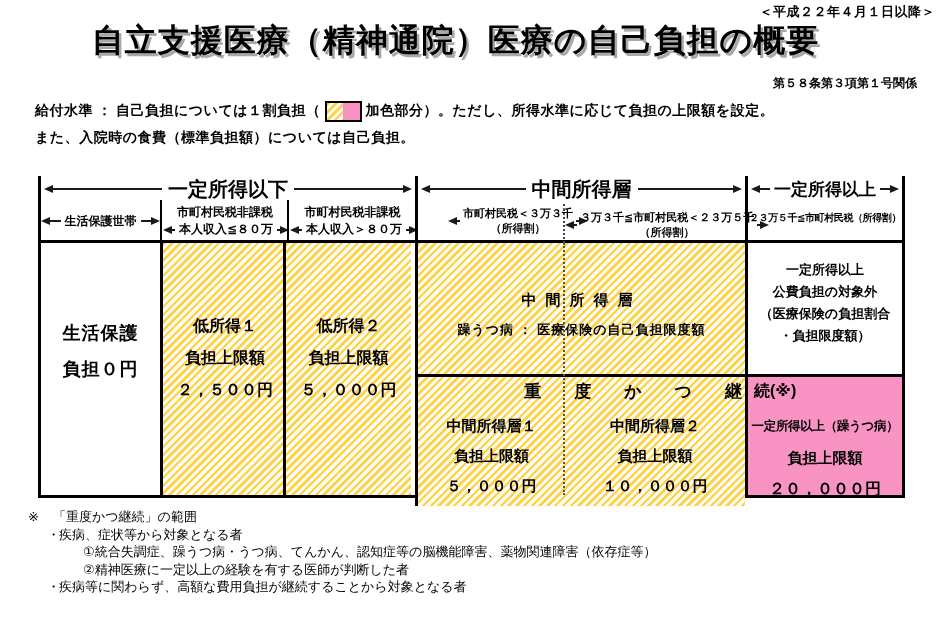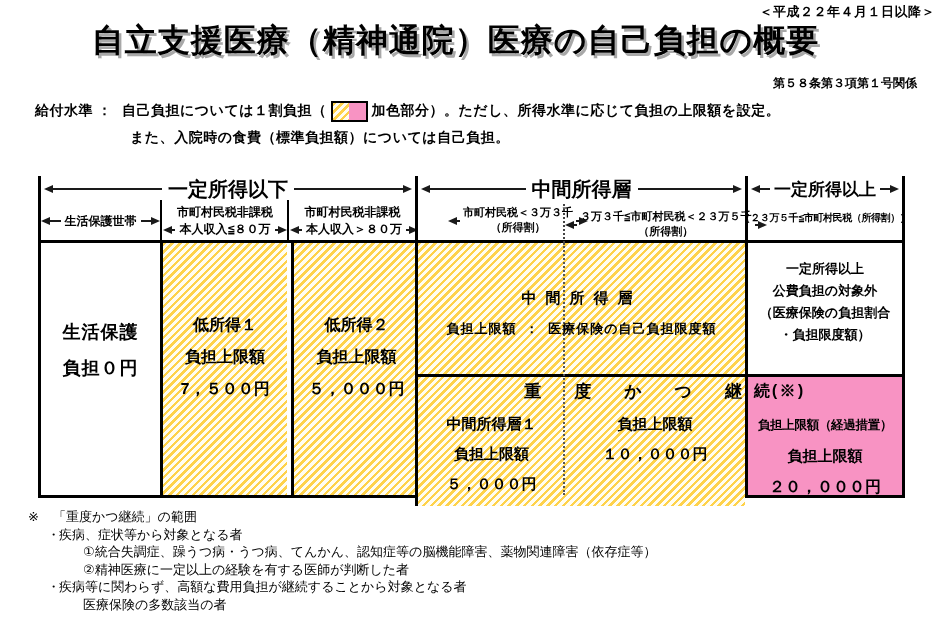--- a/index.html
+++ b/index.html
@@ -13,33 +13,33 @@
   .date-note { position:absolute; top:3px; right:6px; font-size:13px; font-weight:bold; letter-spacing:0.5px; }
   .main-title {
     position:absolute; top:19px; left:0; width:100%; text-align:center; padding-right:30px;
     font-size:32px; font-weight:bold; letter-spacing:1px;
     text-shadow: 2.5px 2.5px 0 #a8a8a8;
   }
   .law-ref { position:absolute; top:75px; right:24px; font-size:12px; font-weight:bold; }
 
   .benefit { position:absolute; top:100px; left:35px; font-size:14px; font-weight:bold; letter-spacing:0.5px; }
   .b1 { display:flex; align-items:center; height:22px; }
-  .b1-label { margin-right:10px; }
+  .b1-label { margin-right:4px; }
   .swatch { display:flex; width:37px; height:21px; border:2px solid #000; margin:0 4px; }
   .sw-half { flex:1; }
-  .b2 { margin-top:7px; margin-left:95px; }
+  .b2 { margin-top:7px; }
 
   .hatch {
     background: repeating-linear-gradient(135deg, #FFD24A 0, #FFD24A 2.5px, #FFFDF2 2.5px, #FFFDF2 5.5px);
   }
   .pinkbg { background:#F893C3; }
 
   .table-wrap {
     position:absolute; left:38px; top:176px; width:867px; height:322px;
-    border:3px solid #000; border-top:none;font-family:Liberation Mono, monospace;
+    border:3px solid #000; border-top:none;
   }
   .hdr { position:relative; height:67px; border-bottom:3px solid #000; background:#fff; }
   .gspan { position:absolute; top:0; height:26px; display:flex; align-items:center; padding:0 3px; }
   .g1 { left:0;   width:374px; }
   .g2 { left:377px; width:327px; }
   .g3 { left:707px; width:154px; }
   .g-label { font-weight:bold; font-size:20px; padding:0 6px; white-space:nowrap; }
   .g3 .g-label { font-size:17px; padding:0 4px; }
 
   .sspan { position:absolute; top:26px; height:38px; }
@@ -65,21 +65,21 @@
   .hv-c { left:374px; top:0; width:3px; height:67px; }
   .hv-d { left:704px; top:0; width:3px; height:67px; }
   .hv-dot { position:absolute; left:522px; top:28px; height:39px; width:0; border-left:2px dotted #444; }
 
   .tbody { position:relative; height:252px; }
   .cell { position:absolute; display:flex; flex-direction:column; align-items:center; justify-content:center; text-align:center; }
   .cell .txt { position:relative; z-index:2; font-weight:bold; white-space:nowrap; }
   .c1 { left:0; width:119px; top:0; height:252px; background:#fff; padding-bottom:36px; }
   .c1 .txt { font-size:18px; line-height:36px; letter-spacing:1px; }
   .c2 { left:119px; width:127px; top:0; height:252px; border-left:3px solid #000; padding-bottom:23px; }
-  .c3 { left:250px; width:128px; top:0; height:252px; border-left:3px solid #000; padding-bottom:22px; }
+  .c3 { left:242px; width:128px; top:0; height:252px; border-left:3px solid #000; padding-bottom:22px; }
   .c2 .txt, .c3 .txt { font-size:16px; line-height:32px; }
   .c4t { left:374px; width:330px; top:0; height:131px; border-left:3px solid #000; justify-content:flex-start; padding-top:42px; }
   .c4t .t1 { font-size:15px; letter-spacing:9px; line-height:30px; }
   .c4t .t2 { font-size:13px; letter-spacing:1px; line-height:30px; }
   .c4b { left:374px; width:330px; top:131px; height:132px; border-left:3px solid #000; border-top:3px solid #000; flex-direction:row; align-items:flex-start; justify-content:flex-start; }
   .sub-half { width:147px; display:flex; flex-direction:column; padding-top:34px; position:relative; z-index:2; }
   .sub-half.h2 { width:180px; }
   .sub-half .txt { font-size:15px; line-height:30px; }
   .judo { position:absolute; top:3px; right:-30px; z-index:2; font-size:17px; font-weight:bold; letter-spacing:33px; white-space:nowrap; }
   .c5t { left:704px; width:157px; top:0; height:131px; border-left:3px solid #000; background:#fff; justify-content:flex-start; padding-top:16px; }
@@ -218,57 +218,58 @@
     <div class="tbody">
 
       <div class="cell c1">
         <div class="txt">生活保護</div>
         <div class="txt">負担０円</div>
       </div>
 
       <div class="cell c2 hatch">
         <div class="txt">低所得１</div>
         <div class="txt">負担上限額</div>
-        <div class="txt">7，５００円</div>
+        <div class="txt">２，５００円</div>
       </div>
 
       <div class="cell c3 hatch">
         <div class="txt">低所得２</div>
         <div class="txt">負担上限額</div>
         <div class="txt">５，０００円</div>
       </div>
 
       <div class="cell c4t hatch">
         <div class="txt t1">中間所得層</div>
-        <div class="txt t2">負担上限額 ： 医療保険の自己負担限度額</div>
+        <div class="txt t2">躁うつ病 ： 医療保険の自己負担限度額</div>
       </div>
 
       <div class="cell c4b hatch">
         <div class="judo">重度かつ継</div>
         <div class="sub-half">
           <div class="txt">中間所得層１</div>
           <div class="txt">負担上限額</div>
           <div class="txt">５，０００円</div>
         </div>
         <div class="sub-half h2">
+          <div class="txt">中間所得層２</div>
           <div class="txt">負担上限額</div>
           <div class="txt">１０，０００円</div>
         </div>
       </div>
 
       <div class="cell c5t">
         <div class="txt">一定所得以上</div>
         <div class="txt">公費負担の対象外</div>
         <div class="txt">（医療保険の負担割合</div>
         <div class="txt">・負担限度額）</div>
       </div>
 
       <div class="cell c5b pinkbg">
         <div class="zoku">続(※)</div>
-        <div class="txt p1">負担上限額（経過措置）</div>
+        <div class="txt p1">一定所得以上（躁うつ病）</div>
         <div class="txt p2">負担上限額</div>
         <div class="txt p3">２０，０００円</div>
       </div>
 
       <div class="body-dot"></div>
     </div>
   </div>
 
   <div class="footnotes">
     <div class="fn l0">
@@ -282,18 +283,15 @@
     <div class="fn l2">
       <span>①統合失調症、躁うつ病・うつ病、てんかん、認知症等の脳機能障害、薬物関連障害（依存症等）</span>
     </div>
     <div class="fn l2">
       <span>②精神医療に一定以上の経験を有する医師が判断した者</span>
     </div>
     <div class="fn l1">
       <span class="mk">・</span>
       <span>疾病等に関わらず、高額な費用負担が継続することから対象となる者</span>
     </div>
-    <div class="fn l2">
-      <span>医療保険の多数該当の者</span>
-    </div>
   </div>
 
 </div>
 
 </body></html>

